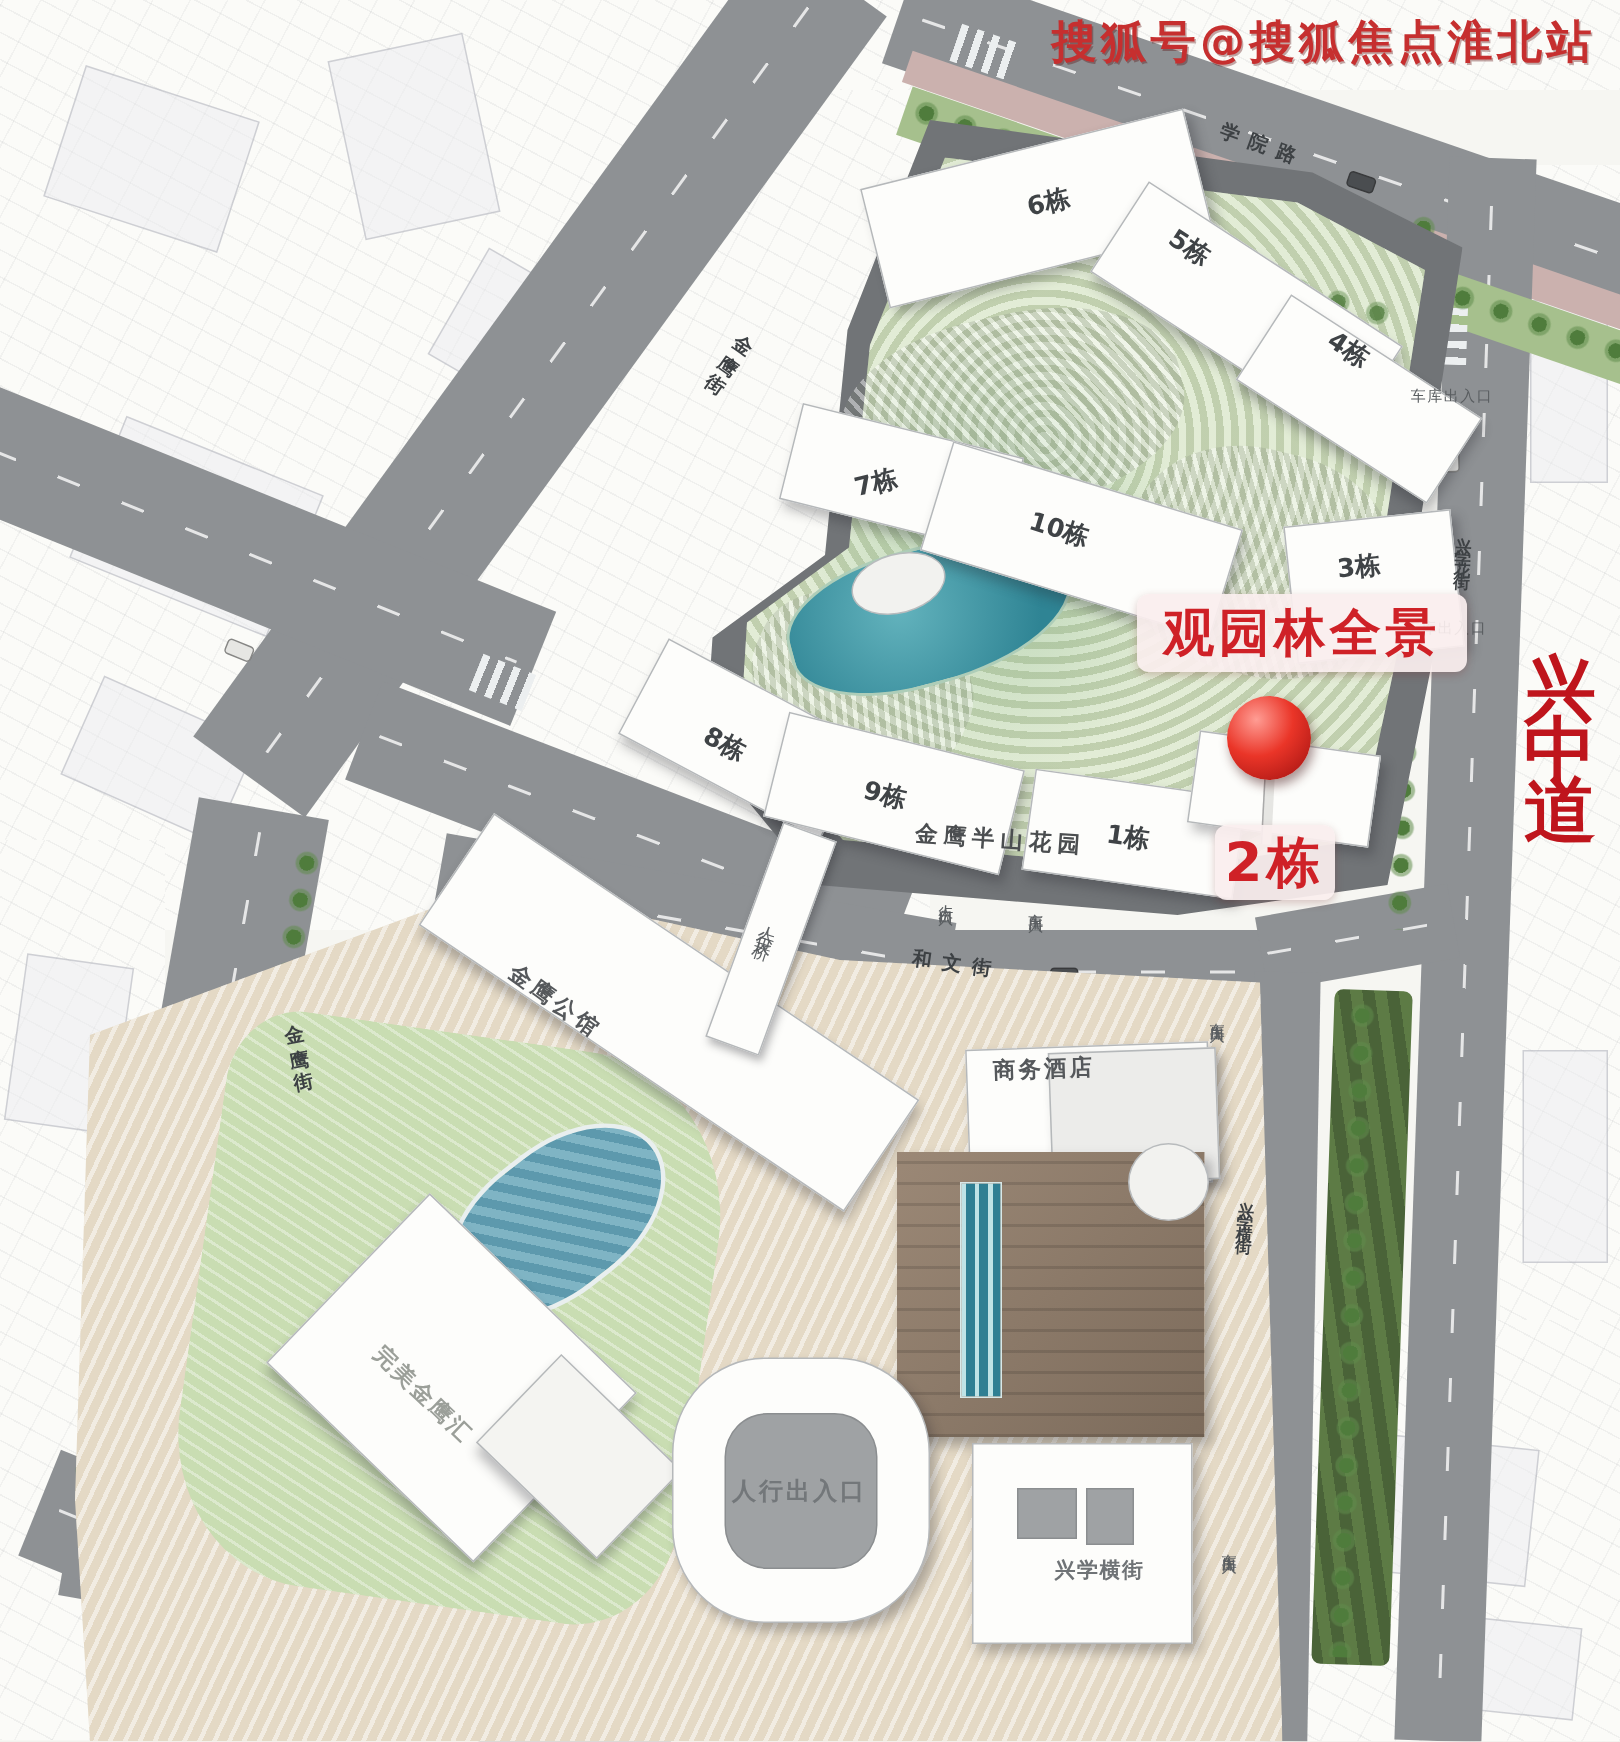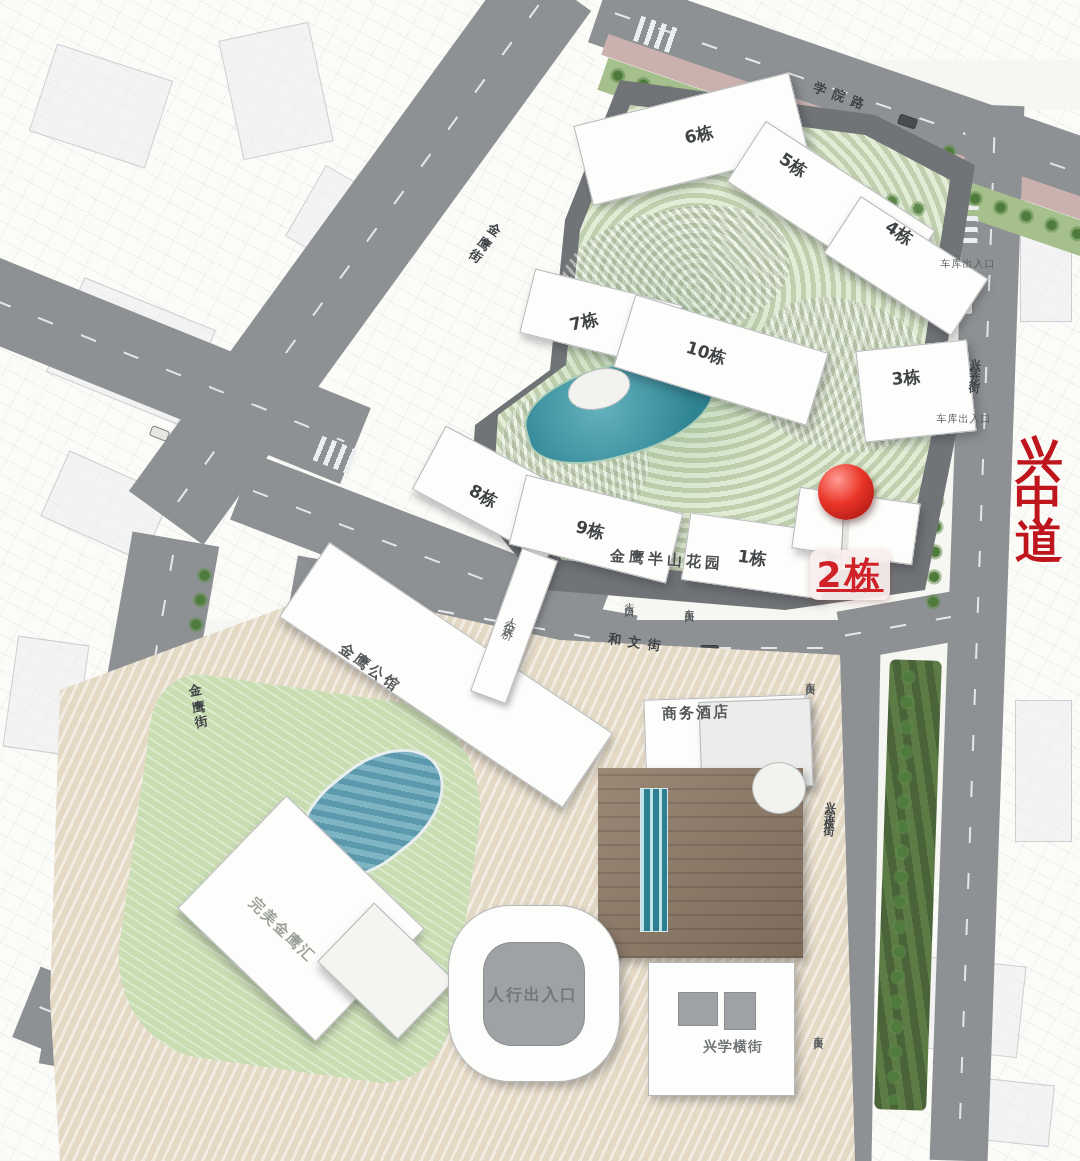--- a/index.html
+++ b/index.html
@@ -210,19 +210,23 @@
 
   <div class="lbl small-lbl" style="left:968px;top:264px;">车库出入口</div>
   <div class="lbl small-lbl" style="left:964px;top:419px;">车库出入口</div>
   <div class="lbl small-lbl vtext" style="left:629px;top:598px;">人行出入口</div>
   <div class="lbl small-lbl vtext" style="left:689px;top:603px;">车库出入口</div>
   <div class="lbl small-lbl vtext" style="left:810px;top:676px;">车库出入口</div>
   <div class="lbl small-lbl vtext" style="left:818px;top:1030px;">车库出入口</div>
 
   <div class="pin-stem" style="left:842px;top:505px;width:6px;height:58px;transform:rotate(3deg);"></div>
   <div class="pin-ball" style="left:818px;top:464px;width:56px;height:56px;"></div>
+  <div class="banner" style="left:758px;top:396px;width:220px;height:52px;">
+    <span>观园林全景</span>
+  </div>
   <div class="banner" style="left:810px;top:550px;width:80px;height:50px;">
-    <span style="font-size:36px;text-decoration:underline;">2栋</span>
+    <span style="font-size:36px;">2栋</span>
   </div>
   <div class="roadname-big" style="left:1008px;top:394px;">兴中道</div>
 
+  <div class="watermark" style="right:16px;top:8px;">搜狐号@搜狐焦点淮北站</div>
 
 </div>
 
 </body></html>

